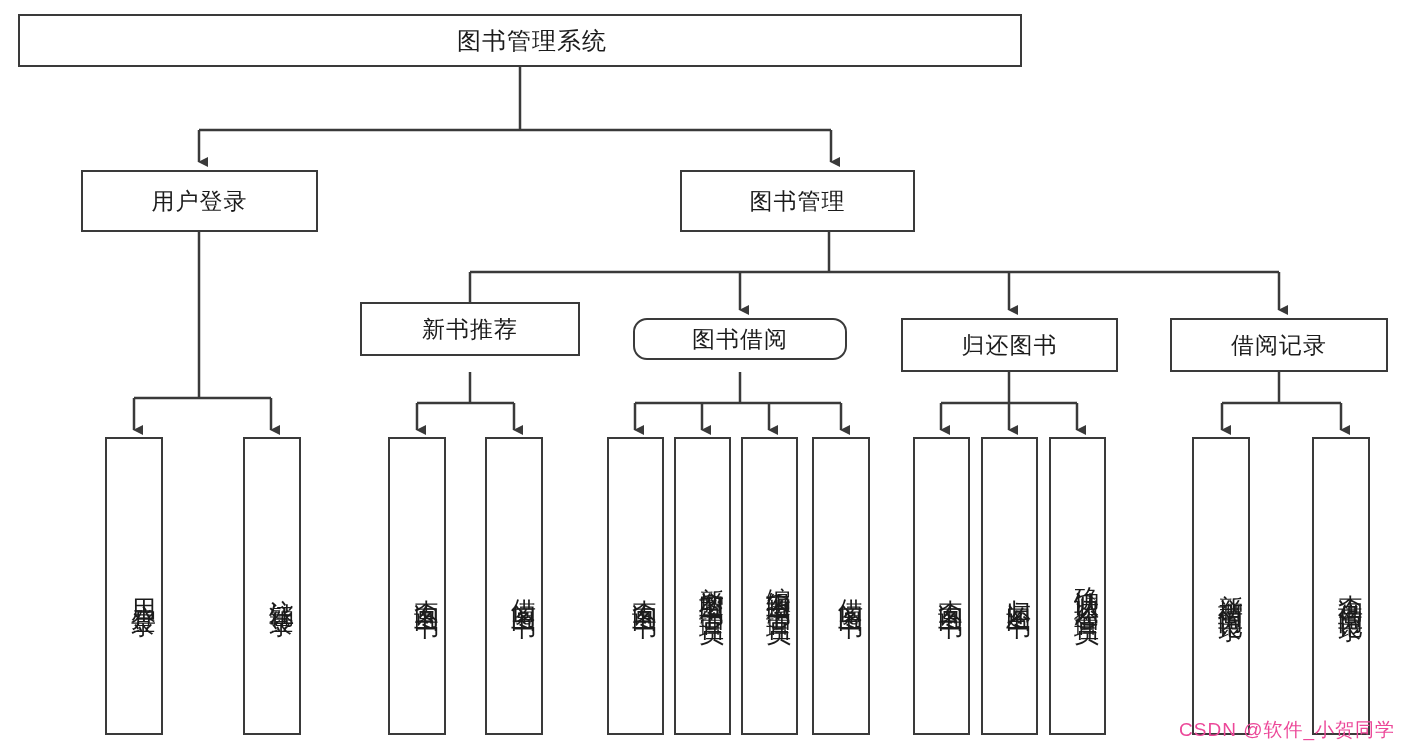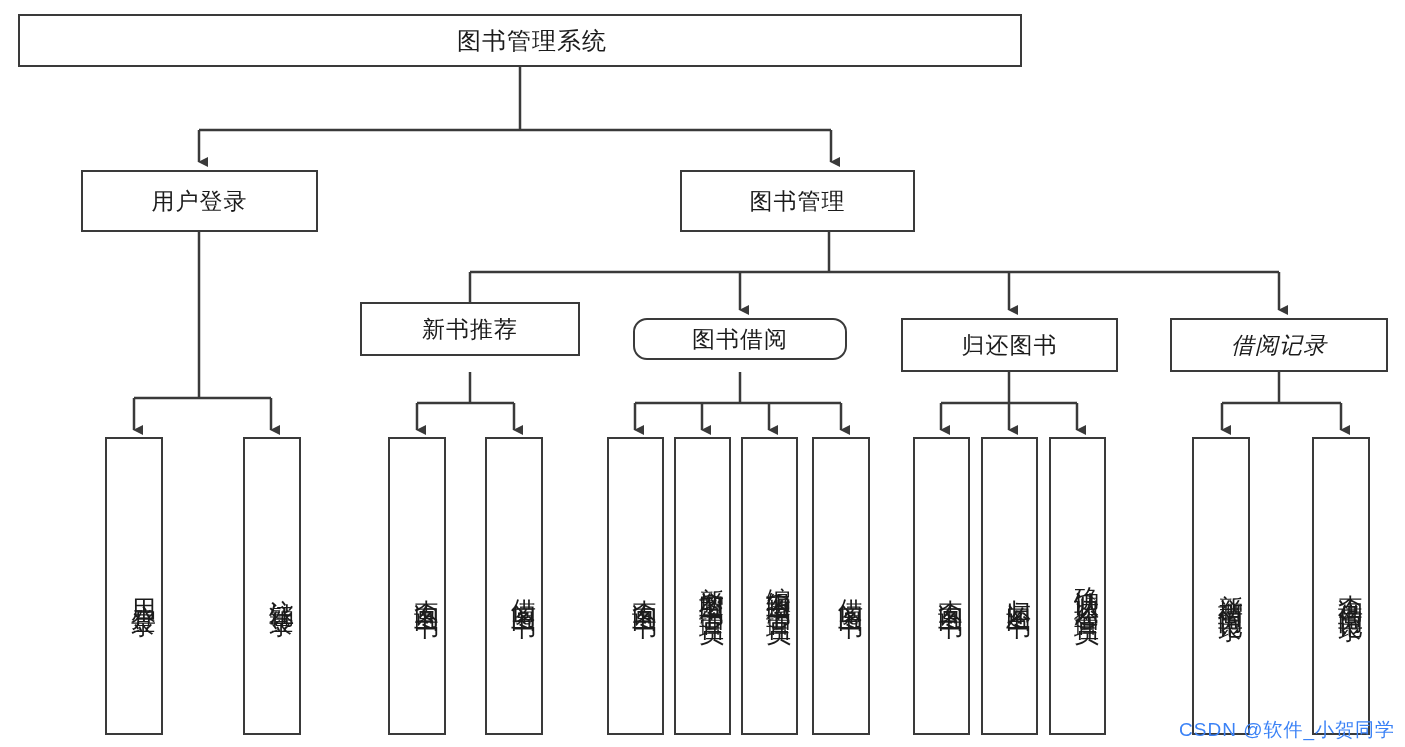--- a/index.html
+++ b/index.html
@@ -31,21 +31,21 @@
     letter-spacing:5px;
     padding-top:6px;
     align-items:flex-start;
     justify-content:center;
   }
   .node.v span{ display:block; }
   .watermark{
     position:absolute;
     right:10px; bottom:4px;
     font-size:19px;
-    color:#3b82f6;
+    color:#ec4899;
     letter-spacing:1px;
     white-space:nowrap;
   }
 </style>
 </head>
 <body>
 
 <div id="stage">
 
   <svg id="wires" viewBox="0 0 1405 747" xmlns="http://www.w3.org/2000/svg">
@@ -112,21 +112,21 @@
 
   <div class="node h" style="left:360px;top:302px;width:220px;height:54px;">
     <span>新书推荐</span>
   </div>
   <div class="node h" style="left:633px;top:318px;width:214px;height:42px;border-radius:14px;">
     <span>图书借阅</span>
   </div>
   <div class="node h" style="left:901px;top:318px;width:217px;height:54px;">
     <span>归还图书</span>
   </div>
-  <div class="node h" style="left:1170px;top:318px;width:218px;height:54px;font-style:italic;">
+  <div class="node h" style="left:1170px;top:318px;width:218px;height:54px;">
     <span>借阅记录</span>
   </div>
 
   <div class="node v" style="left:105px;top:437px;width:58px;height:298px;">
     <span>用户登录</span>
   </div>
   <div class="node v" style="left:243px;top:437px;width:58px;height:298px;">
     <span>注销登录</span>
   </div>
 

